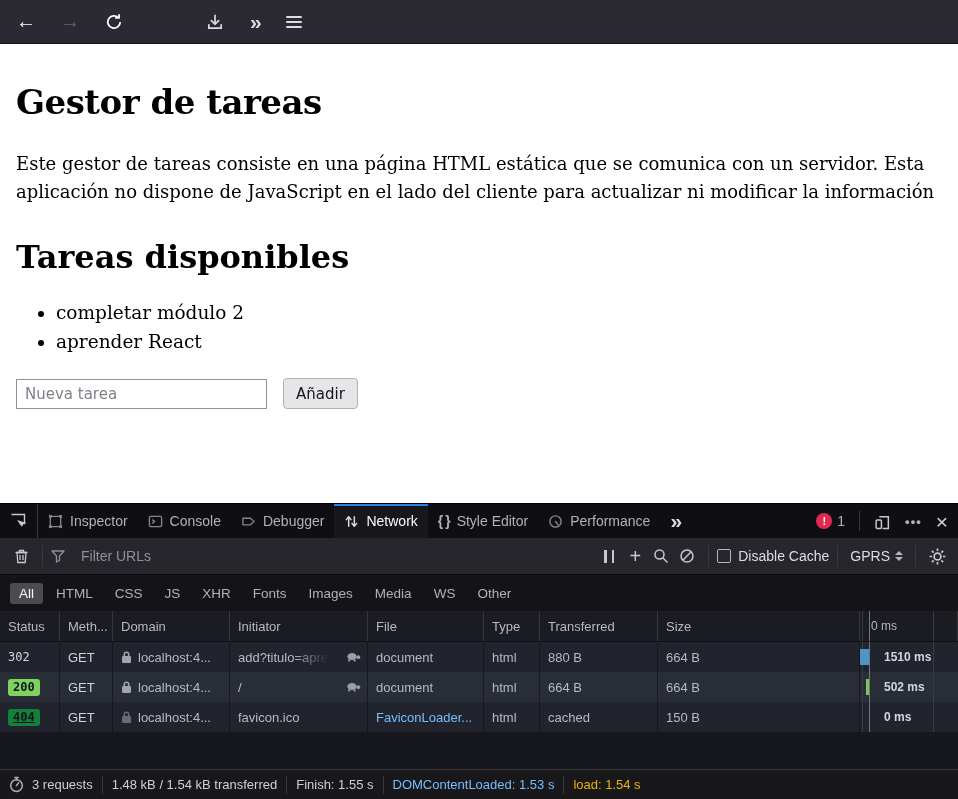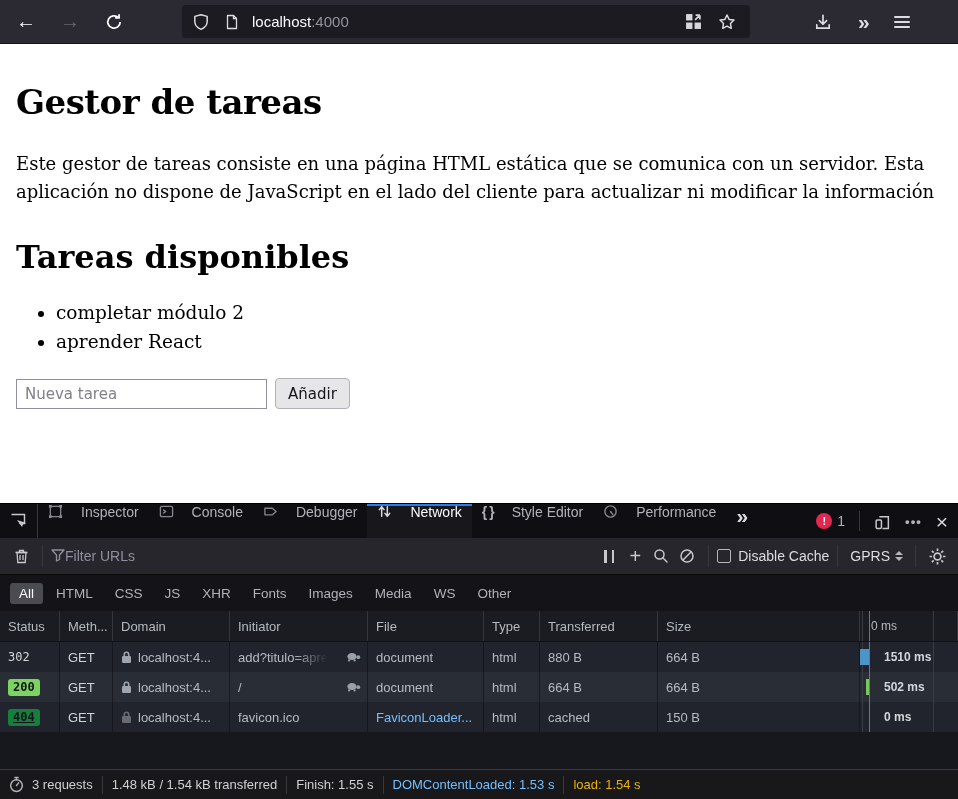--- a/index.html
+++ b/index.html
@@ -23,55 +23,55 @@
   .hamburger span { display:block; width:16px; height:2px; background:#dcdce3; margin:3px 0; border-radius:1px; }
 
   
   .page { height:459px; background:#ffffff; color:#000; padding:20px 8px 0 16px;
           font-family:"DejaVu Serif", serif; overflow:hidden; }
   .page h1 { font-size:34px; margin:18px 0 14px 0; letter-spacing:-0.5px; }
   .page p  { font-size:18px; line-height:28px; margin-top:28px; max-width:945px; }
   .page h2 { font-size:32px; margin-top:32px; }
   .page ul { margin:26px 0 0 40px; font-size:18.5px; }
   .page li { margin-bottom:8px; }
-  .form-row { margin-top:26px; display:flex; align-items:center; gap:8px;
+  .form-row { margin-top:26px; display:flex; align-items:center; gap:16px;
               font-family:"DejaVu Sans", sans-serif; }
   .form-row input { width:251px; height:30px; border:1px solid #8f8f9d; padding:0 8px;
                     font-size:15px; font-family:"DejaVu Sans", sans-serif; color:#15141a; }
   .form-row input::placeholder { color:#80808a; }
   .form-row button { height:31px; padding:0 12px; font-size:15px; color:#15141a;
                      background:#e6e6e9; border:1px solid #b1b1b9; border-radius:4px;
                      font-family:"DejaVu Sans", sans-serif; }
 
   
   .devtools { height:296px; background:#1a1b20; color:#b1b1b9; border-top:1px solid #000;
               display:flex; flex-direction:column; font-size:14px; }
 
   .dt-tabbar { height:34px; background:#0f0f13; display:flex; align-items:stretch; flex:0 0 auto; }
   .dt-pick { width:38px; display:flex; align-items:center; justify-content:center;
              border-right:1px solid #38383d; }
-  .dt-tab { display:flex; gap:18px; padding:0 10px; color:#b1b1b9;
+  .dt-tab { display:flex; align-items:center; gap:7px; padding:0 10px; color:#b1b1b9;
             position:relative; cursor:default; }
   .dt-tab.active { color:#fbfbfe; background:#17171c; }
   .dt-tab.active::before { content:""; position:absolute; top:0; left:0; right:0; height:2px;
                            background:#2b7de9; }
   .dt-tab svg { opacity:.85; }
   .dt-tabbar .spacer { flex:1; }
   .dt-right { display:flex; align-items:center; gap:14px; padding-right:10px; }
   .err-badge { display:flex; align-items:center; gap:5px; }
   .err-circle { width:16px; height:16px; border-radius:50%; background:#e22850; color:#fff;
                 font-size:11px; font-weight:bold; display:flex; align-items:center; justify-content:center; }
   .vsep { width:1px; height:20px; background:#38383d; }
   .meatballs { color:#b1b1b9; font-size:13px; letter-spacing:1px; font-weight:bold; }
   .dt-close { color:#d7d7db; font-size:21px; line-height:1; }
 
   .net-toolbar { height:37px; background:#26262c; display:flex; align-items:center;
                  padding:0 8px; flex:0 0 auto; border-bottom:1px solid #0c0c0d; }
   .net-toolbar .vsep { height:22px; margin:0 8px; }
-  .filter-wrap { display:flex; gap:0; flex:1; }
+  .filter-wrap { display:flex; align-items:center; gap:16px; flex:1; }
   .filter-wrap input { background:transparent; border:none; outline:none; color:#d7d7db;
                        font-size:14px; width:300px; font-family:"Liberation Sans", sans-serif; }
   .filter-wrap input::placeholder { color:#8f8f9d; }
   .tool-ic { width:26px; display:flex; align-items:center; justify-content:center; color:#c7c7cd; }
   .pause-ic span { display:inline-block; width:2.5px; height:13px; background:#c7c7cd; margin:0 2.5px; }
   .plus-ic { font-size:20px; color:#c7c7cd; font-weight:400; }
   .cache-wrap { display:flex; align-items:center; gap:7px; color:#dcdce3; }
   .checkbox { width:14px; height:14px; border:1.5px solid #b6b6bd; border-radius:2px; background:transparent; }
   .throttle { display:flex; align-items:center; gap:5px; color:#dcdce3; padding:0 4px; }
   .updown { display:flex; flex-direction:column; gap:2px; }
@@ -132,41 +132,20 @@
 
 <div class="chrome">
   <span class="nav-btn">←</span>
   <span class="nav-btn disabled">→</span>
   <span class="nav-btn">
     <svg width="18" height="18" viewBox="0 0 16 16" fill="none" stroke="#fbfbfe" stroke-width="1.6">
       <path d="M13.5 8a5.5 5.5 0 1 1-1.6-3.9"></path>
         <path d="M12.5 1v3.4H9" stroke-linejoin="round"></path>
     </svg>
   </span>
-  <div class="urlbar">
-    <svg width="18" height="18" viewBox="0 0 16 16" fill="none" stroke="#dcdce3" stroke-width="1.3">
-      <path d="M8 1.5 13.5 3v4.6c0 3.6-2.8 5.8-5.5 6.9C5.3 13.4 2.5 11.2 2.5 7.6V3z" stroke-linejoin="round"></path>
-    </svg>
-    <svg style="margin-left:14px" width="16" height="16" viewBox="0 0 16 16" fill="none" stroke="#dcdce3" stroke-width="1.3">
-      <path d="M3.5 1.5h6l3 3v10h-9z" stroke-linejoin="round"></path>
-        <path d="M9.5 1.5v3h3"></path>
-    </svg>
-    <span class="url-text"><span>localhost</span><span class="port">:4000</span></span>
-    <span class="urlbar-right">
-      <svg width="17" height="17" viewBox="0 0 16 16" fill="#d7d7db">
-        <rect x="1" y="1" width="6" height="6"></rect>
-          <rect x="1" y="9" width="6" height="6"></rect>
-          <rect x="9" y="9" width="6" height="6"></rect>
-        <path d="M9.5 6.5 14 2M14 2h-4M14 2v4" stroke="#d7d7db" stroke-width="1.6" fill="none"></path>
-      </svg>
-      <svg width="18" height="18" viewBox="0 0 16 16" fill="none" stroke="#dcdce3" stroke-width="1.3">
-        <path d="M8 1.8 9.9 5.7l4.3.6-3.1 3 .7 4.3L8 11.6l-3.8 2 .7-4.3-3.1-3 4.3-.6z" stroke-linejoin="round"></path>
-      </svg>
-    </span>
-  </div>
   <div class="chrome-right">
     <svg width="18" height="18" viewBox="0 0 16 16" fill="none" stroke="#dcdce3" stroke-width="1.5">
       <path d="M8 2v8M8 10l-3.2-3.2M8 10l3.2-3.2" stroke-linejoin="round" stroke-linecap="round"></path>
       <path d="M2.5 10.5v3h11v-3" stroke-linecap="round"></path>
     </svg>
     <span class="chevrons">»</span>
     <span class="hamburger">
         <span></span>
         <span></span>
         <span></span>

